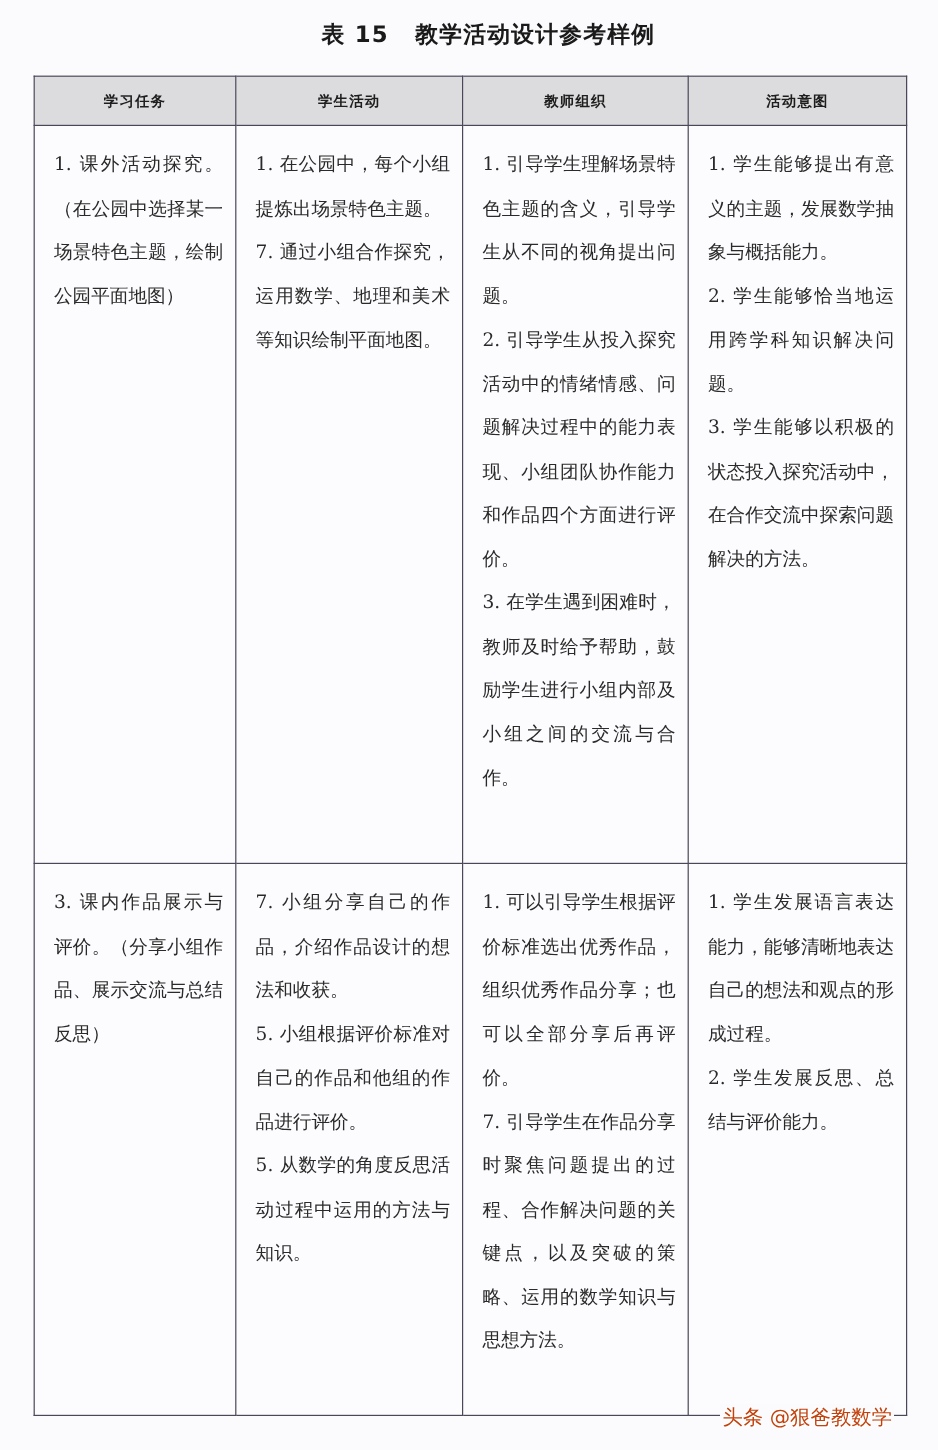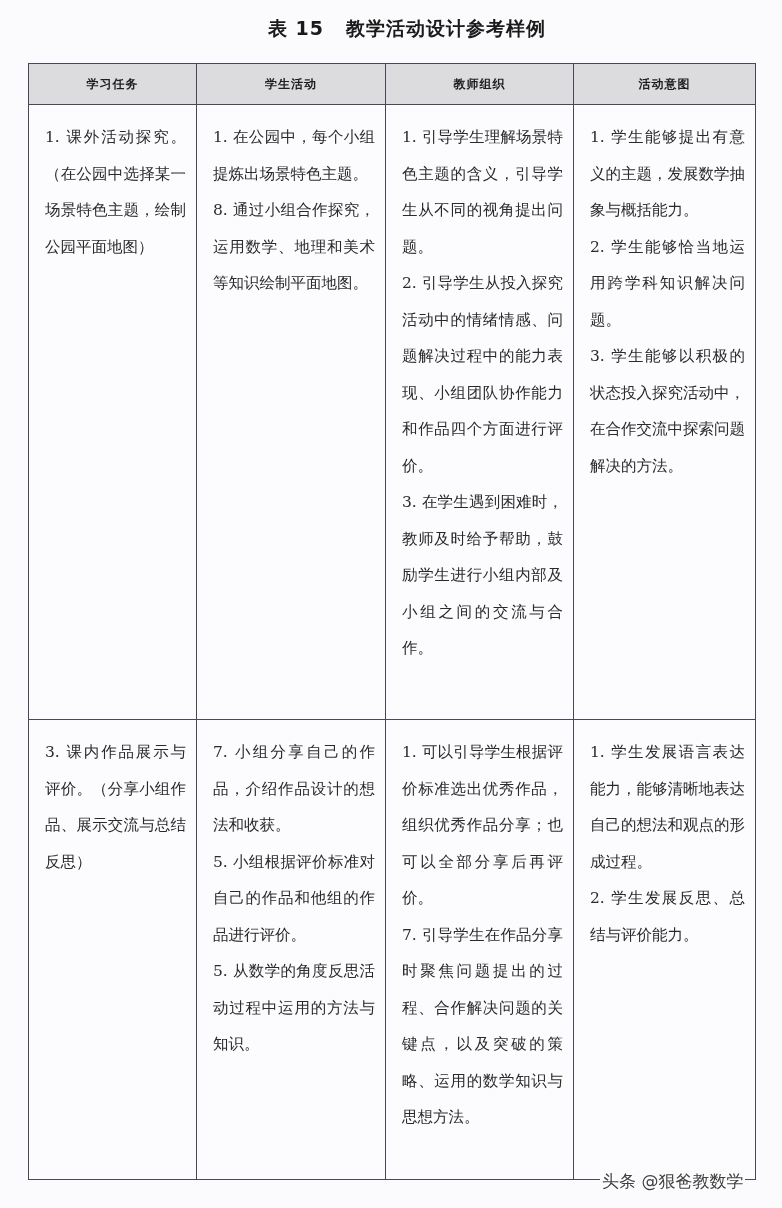--- a/index.html
+++ b/index.html
@@ -41,21 +41,21 @@
     font-size: 15.5px; line-height: 36.5px; color: #2a2a2a;
     text-align: justify; text-align-last: left;
     word-break: break-all;
   }
   tr.row1 td { height: 600px; }
   tr.row2 td { height: 445px; }
   .item { display: block; }
   .watermark {
     position: absolute; left: 600px; top: 1170px;
     font-family: "DejaVu Sans", "Liberation Sans", sans-serif;
-    font-size: 17px; color: #404040; background: #fbfbfd;
+    font-size: 17px; color: #c2410c; background: #fbfbfd;
     padding: 0 2px;
     text-shadow: 1px 1px 0 #fff, -1px -1px 0 #fff;
   }
 </style>
 </head>
 <body>
 
 <div class="title">
   <span class="num">表 15</span><span>教学活动设计参考样例</span>
 </div>
@@ -75,21 +75,21 @@
       <th>活动意图</th>
     </tr>
   </thead>
   <tbody>
     <tr class="row1">
       <td>
         <span class="item">1. 课外活动探究。（在公园中选择某一场景特色主题，绘制公园平面地图）</span>
       </td>
       <td>
         <span class="item">1. 在公园中，每个小组提炼出场景特色主题。</span>
-        <span class="item">8. 通过小组合作探究，运用数学、地理和美术等知识绘制平面地图。</span>
+        <span class="item">7. 通过小组合作探究，运用数学、地理和美术等知识绘制平面地图。</span>
       </td>
       <td>
         <span class="item">1. 引导学生理解场景特色主题的含义，引导学生从不同的视角提出问题。</span>
         <span class="item">2. 引导学生从投入探究活动中的情绪情感、问题解决过程中的能力表现、小组团队协作能力和作品四个方面进行评价。</span>
         <span class="item">3. 在学生遇到困难时，教师及时给予帮助，鼓励学生进行小组内部及小组之间的交流与合作。</span>
       </td>
       <td>
         <span class="item">1. 学生能够提出有意义的主题，发展数学抽象与概括能力。</span>
         <span class="item">2. 学生能够恰当地运用跨学科知识解决问题。</span>
         <span class="item">3. 学生能够以积极的状态投入探究活动中，在合作交流中探索问题解决的方法。</span>

